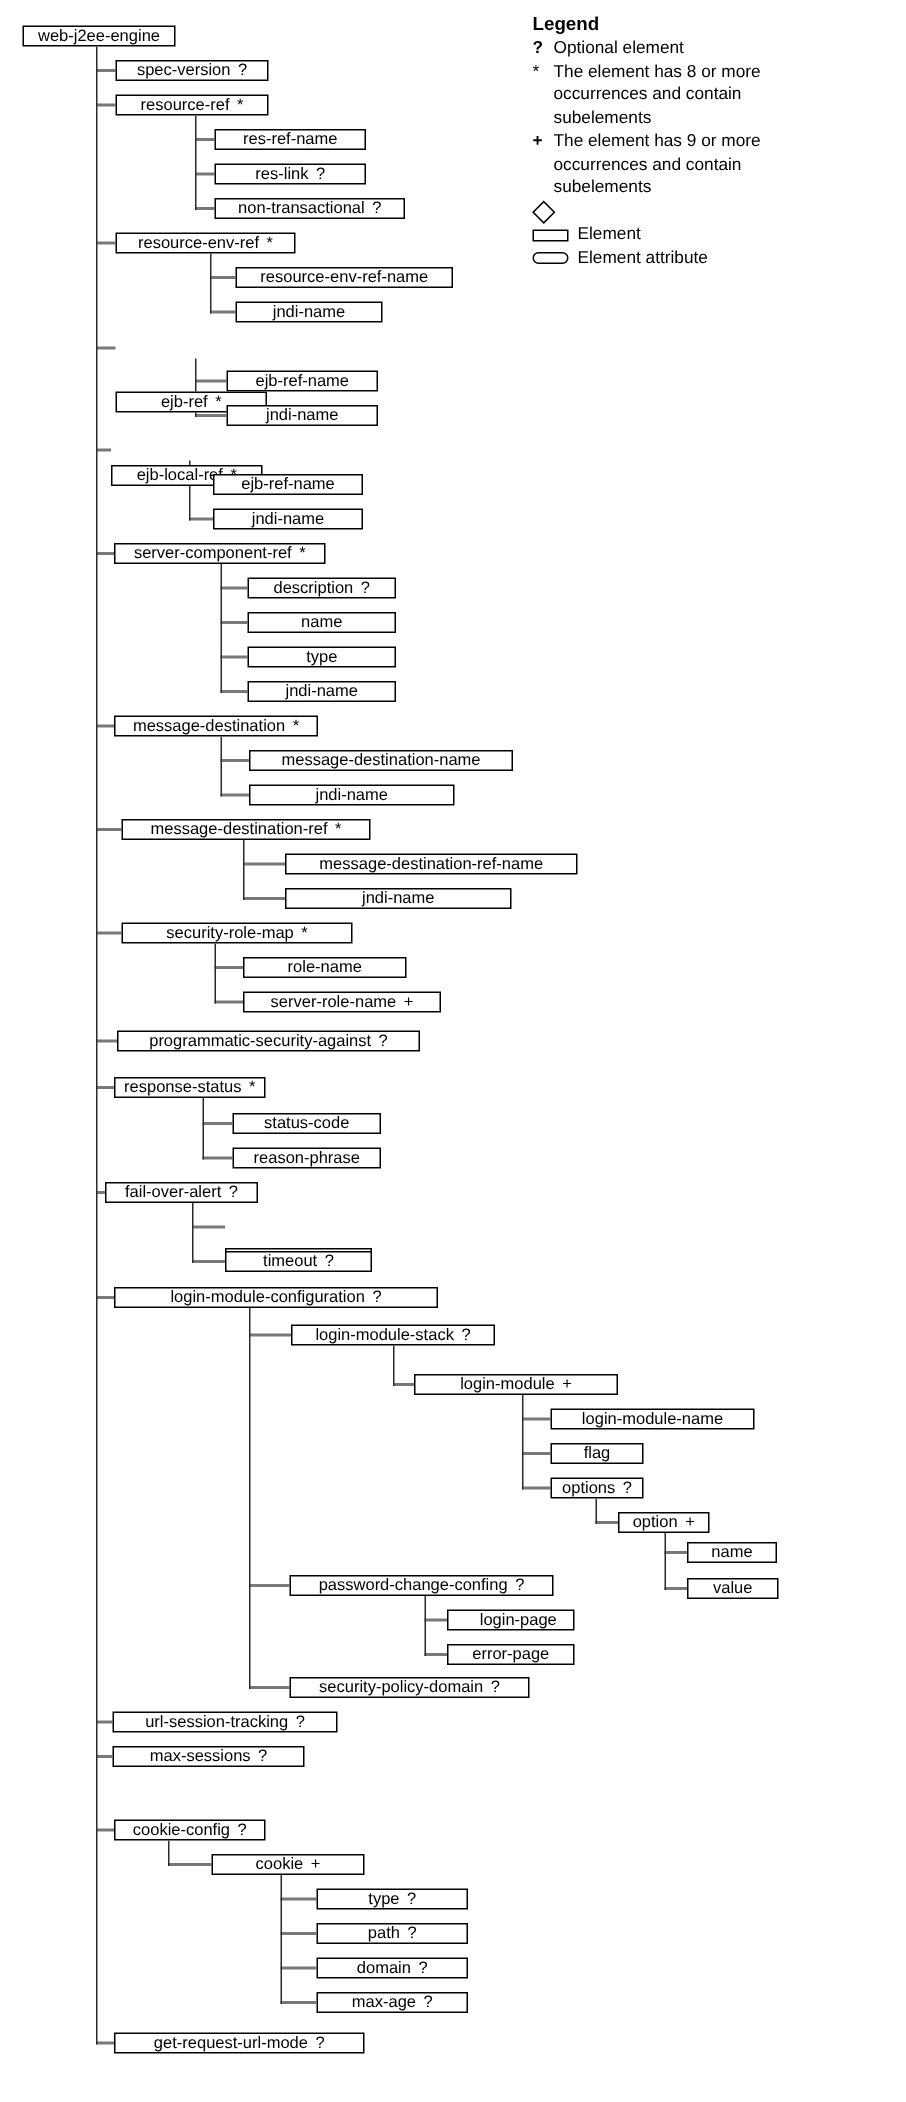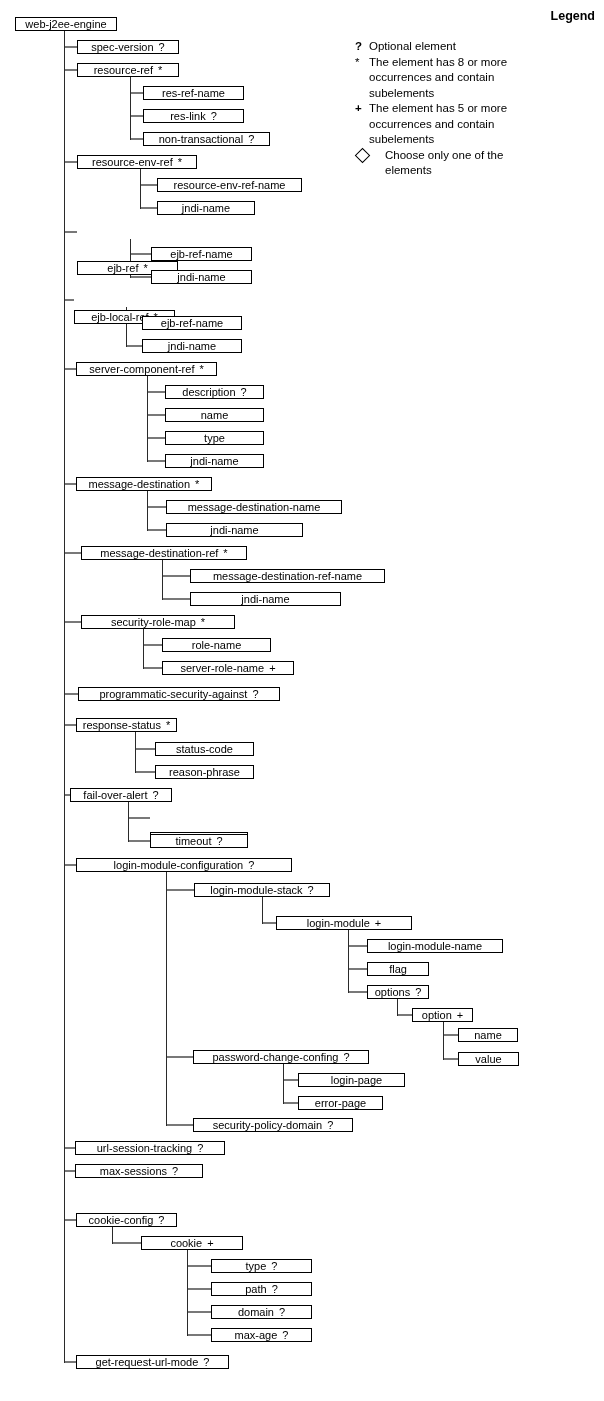--- a/index.html
+++ b/index.html
@@ -43,22 +43,21 @@
     left: 355px;
     top: 8px;
     width: 240px;
     font-size: 11.5px;
     line-height: 15.5px;
   }
   .legend-title {
     font-weight: bold;
     font-size: 12.5px;
     line-height: 16px;
-    margin-bottom: 15px;
-    text-align: right;
+    margin-bottom: 1px;
   }
   .legend-item { display: flex; align-items: flex-start; }
   .lg-marker {
     flex: 0 0 14px;
     font-weight: bold;
   }
   .lg-marker.normal { font-weight: normal; }
   .lg-shape {
     flex: 0 0 30px;
     display: flex;
@@ -200,32 +199,32 @@
       <div class="node" style="left: 76px; top: 858px; width: 216px;">login-module-configuration<span class="mk">?</span></div>
       <div class="node" style="left: 194px; top: 883px; width: 136px;">login-module-stack<span class="mk">?</span></div>
       <div class="node" style="left: 276px; top: 916px; width: 136px;">login-module<span class="mk">+</span></div>
       <div class="node" style="left: 367px; top: 939px; width: 136px;">login-module-name</div>
       <div class="node" style="left: 367px; top: 962px; width: 62px;">flag</div>
       <div class="node" style="left: 367px; top: 985px; width: 62px;">options<span class="mk">?</span></div>
       <div class="node" style="left: 412px; top: 1008px; width: 61px;">option<span class="mk">+</span></div>
       <div class="node" style="left: 458px; top: 1028px; width: 60px;">name</div>
       <div class="node" style="left: 458px; top: 1052px; width: 61px;">value</div>
       <div class="node" style="left: 193px; top: 1050px; width: 176px;">password-change-confing<span class="mk">?</span></div>
-      <div class="node" style="left: 298px; top: 1073px; width: 107px; padding-left: 10px;">login-page</div>
+      <div class="node" style="left: 298px; top: 1073px; width: 85px; padding-left: 10px;">login-page</div>
       <div class="node" style="left: 298px; top: 1096px; width: 85px;">error-page</div>
       <div class="node" style="left: 193px; top: 1118px; width: 160px;">security-policy-domain<span class="mk">?</span></div>
       <div class="node" style="left: 75px; top: 1141px; width: 150px;">url-session-tracking<span class="mk">?</span></div>
       <div class="node" style="left: 75px; top: 1164px; width: 128px;">max-sessions<span class="mk">?</span></div>
       <div class="node" style="left: 76px; top: 1213px; width: 101px;">cookie-config<span class="mk">?</span></div>
       <div class="node" style="left: 141px; top: 1236px; width: 102px;">cookie<span class="mk">+</span></div>
       <div class="node" style="left: 211px; top: 1259px; width: 101px;">type<span class="mk">?</span></div>
       <div class="node" style="left: 211px; top: 1282px; width: 101px;">path<span class="mk">?</span></div>
       <div class="node" style="left: 211px; top: 1305px; width: 101px;">domain<span class="mk">?</span></div>
       <div class="node" style="left: 211px; top: 1328px; width: 101px;">max-age<span class="mk">?</span></div>
-      <div class="node" style="left: 76px; top: 1355px; width: 153px;">get-request-url-mode<span class="mk">?</span></div>
+      <div class="node" style="left: 76px; top: 1355px; width: 167px;">get-request-url-mode<span class="mk">?</span></div>
     </div>
   <div id="legend">
     <div class="legend-title">Legend</div>
     <div id="legend-items">
         <div class="legend-item">
           <div class="lg-marker">?</div>
           <div class="lg-text">
             <div>Optional element</div>
           </div>
         </div>
@@ -233,29 +232,41 @@
           <div class="lg-marker normal">*</div>
           <div class="lg-text">
             <div>The element has 8 or more</div>
             <div>occurrences and contain</div>
             <div>subelements</div>
           </div>
         </div>
         <div class="legend-item">
           <div class="lg-marker">+</div>
           <div class="lg-text">
-            <div>The element has 5 or more</div>
+            <div>The element has 9 or more</div>
             <div>occurrences and contain</div>
             <div>subelements</div>
           </div>
         </div>
         <div class="legend-item">
           <div class="lg-shape">
             <div class="diamond"></div>
           </div>
-          <div class="lg-text">
-            <div>Choose only one of the</div>
-            <div>elements</div>
+        </div>
+        <div class="legend-item">
+          <div class="lg-shape">
+            <div class="el-rect"></div>
+          </div>
+          <div class="lg-text">
+            <div>Element</div>
+          </div>
+        </div>
+        <div class="legend-item">
+          <div class="lg-shape">
+            <div class="el-rect rounded"></div>
+          </div>
+          <div class="lg-text">
+            <div>Element attribute</div>
           </div>
         </div>
       </div>
   </div>
 </div>
 
 </body></html>

